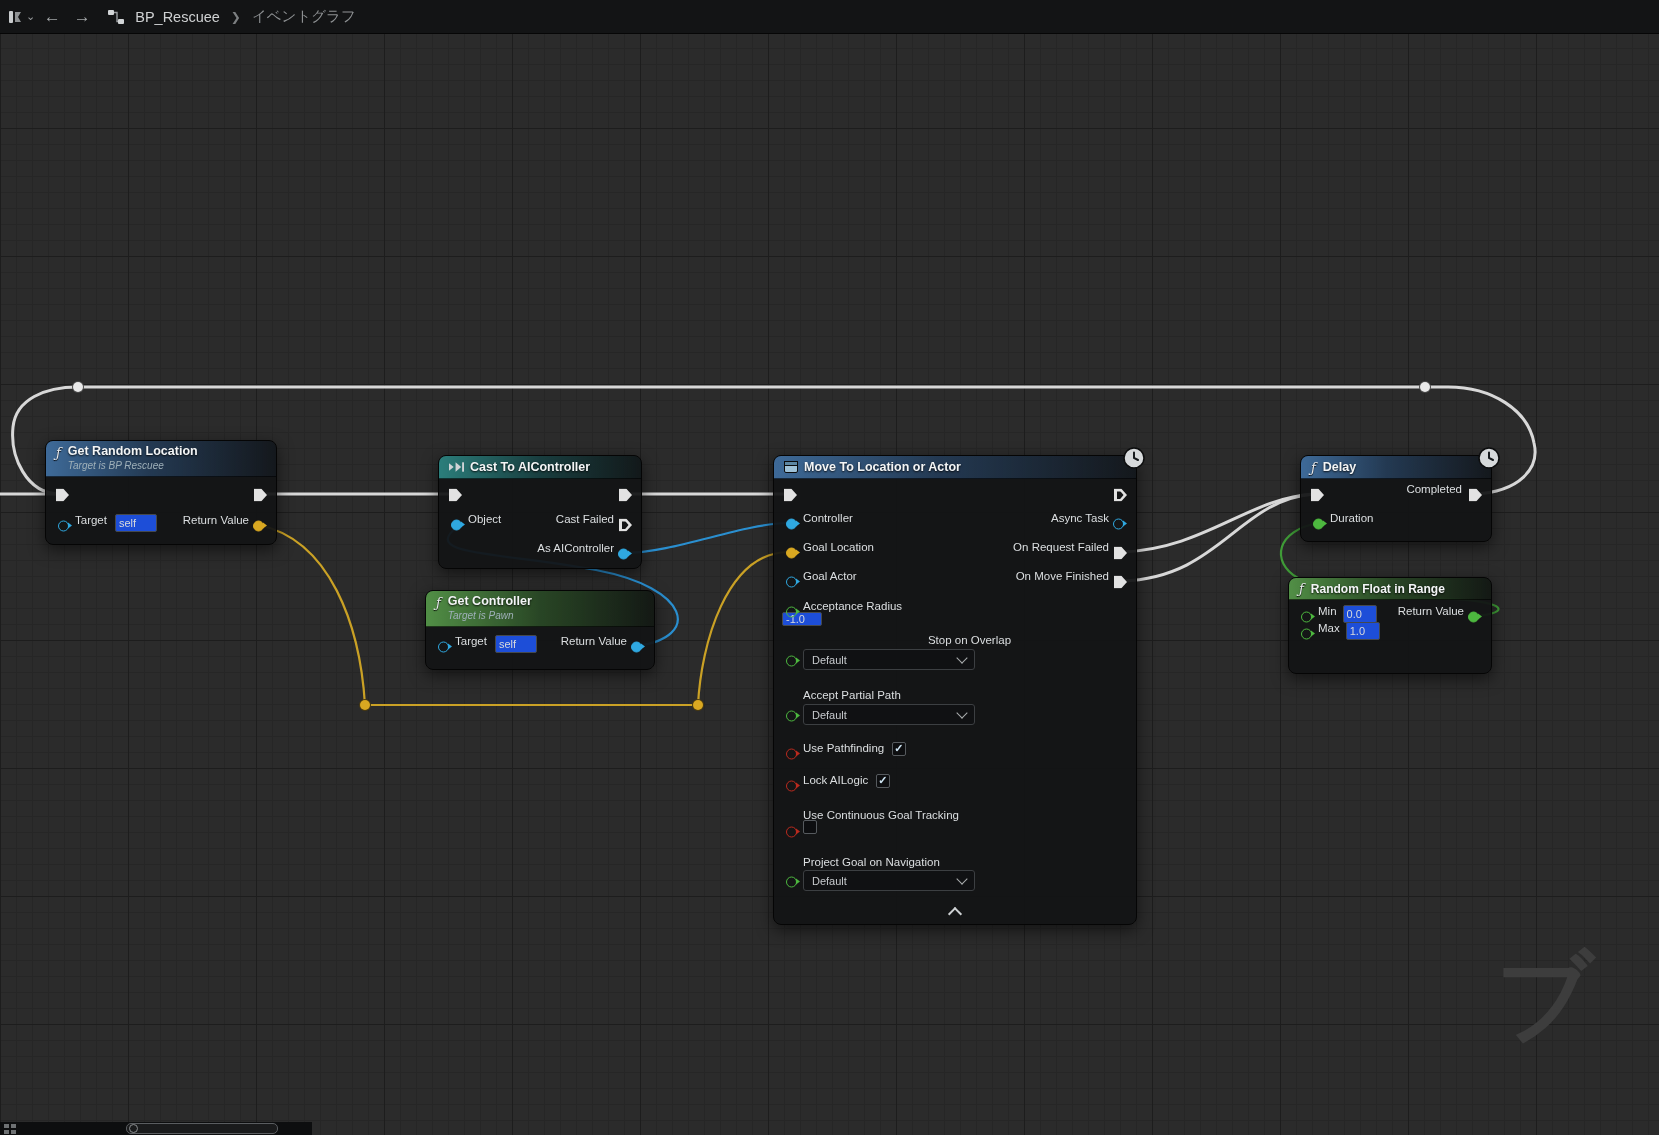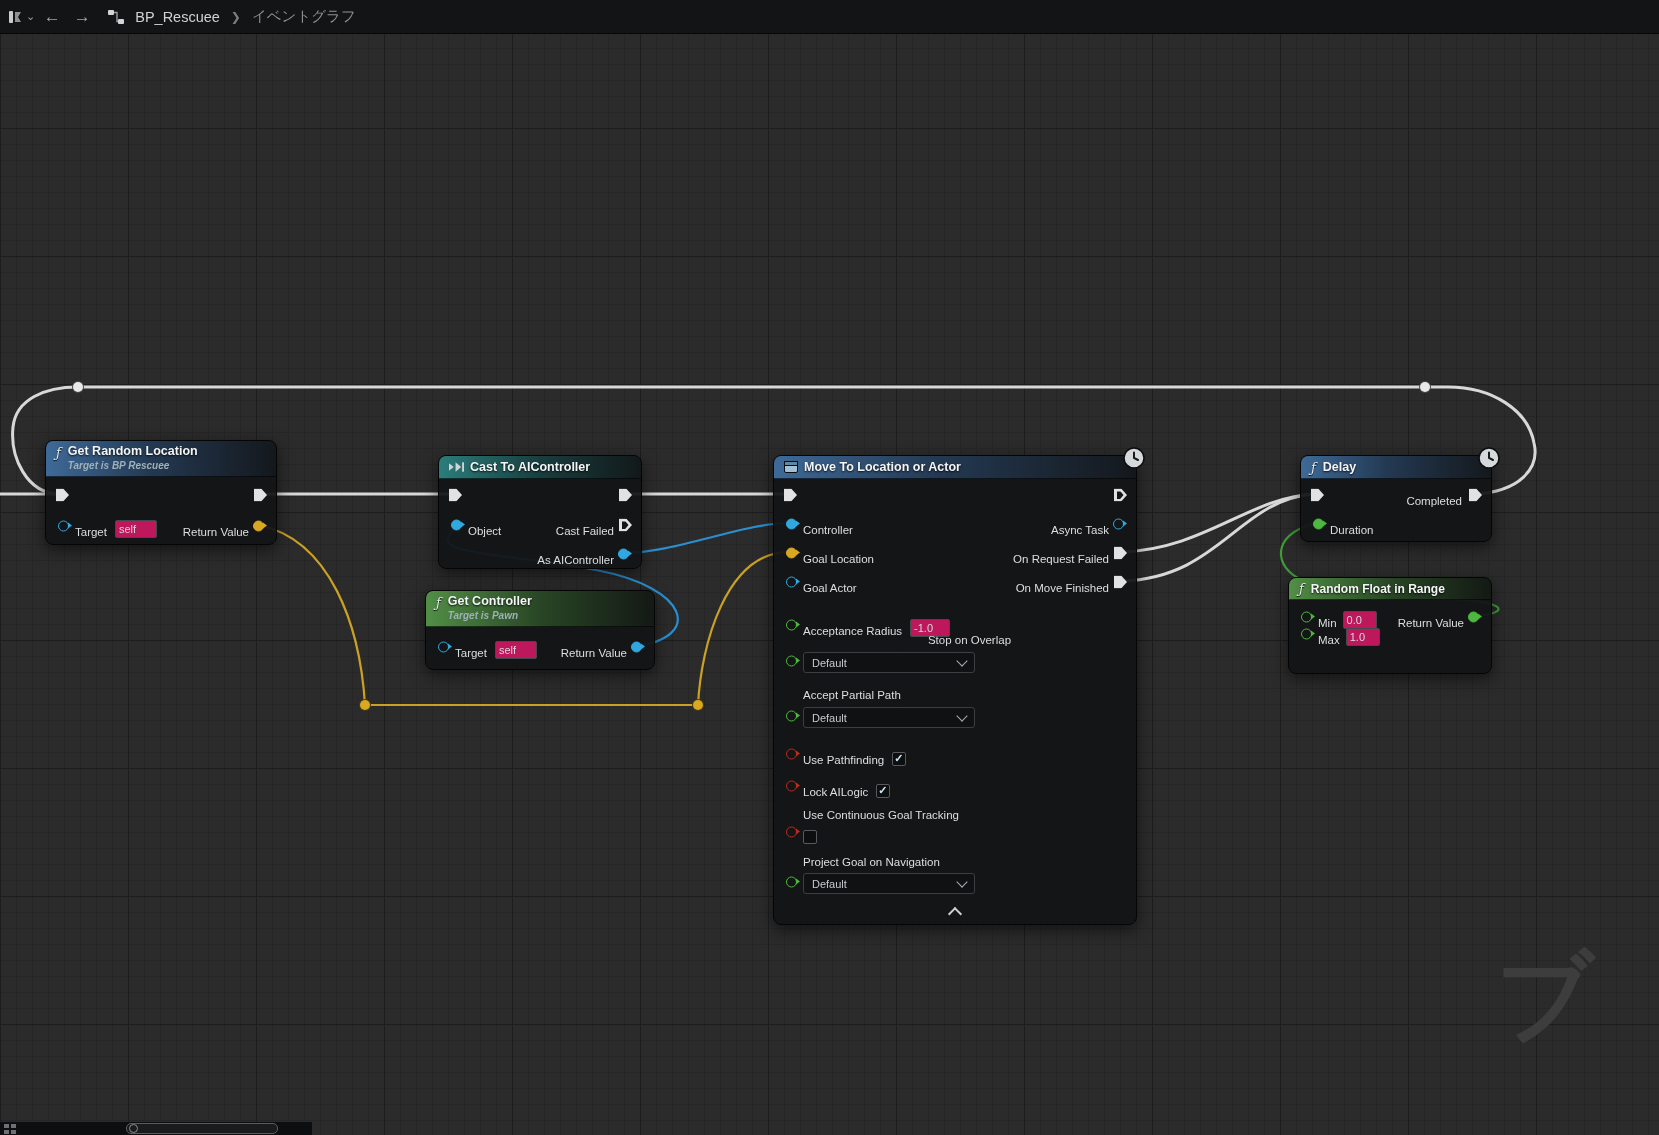--- a/index.html
+++ b/index.html
@@ -27,47 +27,47 @@
     border-radius:8px;box-shadow:0 5px 16px rgba(0,0,0,0.55);z-index:5;}
   .nhdr{position:absolute;left:0;top:0;right:0;border-radius:7px 7px 0 0;display:flex;
     align-items:center;padding:0 10px;box-sizing:border-box;
     border-bottom:1px solid rgba(0,0,0,0.6);}
   .hdr2{align-items:flex-start;padding-top:4px;}
   .hdr-blue{background:linear-gradient(90deg, rgba(64,110,158,0.96) 0%, rgba(40,68,100,0.78) 45%, rgba(22,32,44,0.30) 100%);}
   .hdr-teal{background:linear-gradient(90deg, rgba(44,130,127,0.96) 0%, rgba(27,78,79,0.72) 50%, rgba(15,35,38,0.28) 100%);}
   .hdr-green{background:linear-gradient(90deg, rgba(84,148,72,0.96) 0%, rgba(49,89,43,0.72) 50%, rgba(20,36,18,0.28) 100%);}
   .ntitle{font-size:12.5px;font-weight:bold;color:#f3f5f6;white-space:nowrap;
     text-shadow:0 1px 2px rgba(0,0,0,0.85);}
-  .nsub{font-size:10px;font-style:italic;color:#9fb0b9;margin-top:1px;white-space:nowrap;font-weight:bold;}
+  .nsub{font-size:10px;font-style:italic;color:#9fb0b9;margin-top:1px;white-space:nowrap;}
   .fnico{font-family:"DejaVu Serif",serif;font-style:italic;font-size:13px;color:#e9ebed;
     margin-right:7px;text-shadow:0 1px 1px #000;}
   .hdrtxt{display:flex;flex-direction:column;line-height:13px;}
 
-  .nrow{position:absolute;left:0;right:0;height:24px;display:flex;align-items:flex-end;}
+  .nrow{position:absolute;left:0;right:0;height:24px;display:flex;align-items:flex-start;}
   .lrow{position:absolute;left:0;right:0;height:16px;display:flex;align-items:center;}
   .plab{font-size:11.5px;color:#dcdfe1;white-space:nowrap;}
   .ml{margin-left:29px;} .mr{margin-left:auto;margin-right:27px;}
 
   .pin{position:relative;width:11px;height:11px;border:1.6px solid currentColor;
     border-radius:50%;box-sizing:border-box;}
   .pin.filled{background:currentColor;}
   .pin::after{content:"";position:absolute;left:9px;top:1px;width:0;height:0;
     border-left:4px solid currentColor;border-top:3px solid transparent;border-bottom:3px solid transparent;}
   .c-blue{color:#2fa8e0;} .c-gold{color:#d9a821;} .c-green{color:#4db83f;} .c-red{color:#bb2a1e;}
   .pl{position:absolute;left:12px;top:50%;transform:translateY(-50%);}
   .pr{position:absolute;right:12px;top:50%;transform:translateY(-50%);}
 
   .ep{position:absolute;width:13px;height:13px;top:50%;transform:translateY(-50%);}
   .ep::before{content:"";position:absolute;inset:0;background:#e2e2e2;
     clip-path:polygon(0 0,55% 0,100% 50%,55% 100%,0 100%);}
   .ep.hollow::after{content:"";position:absolute;top:2.5px;left:2.5px;right:3.5px;bottom:2.5px;
     background:#151617;clip-path:polygon(0 0,52% 0,100% 50%,52% 100%,0 100%);}
   .epl{left:10px;} .epr{right:9px;}
 
-  .valbox{background:#be185d;border:1px solid #45494d;border-radius:2px;color:#d8dadc;
+  .valbox{background:#1d4ed8;border:1px solid #45494d;border-radius:2px;color:#d8dadc;
     font-size:11px;height:16px;padding:0 3px;margin-left:8px;font-family:"Liberation Sans",sans-serif;}
   .dd{display:flex;align-items:center;justify-content:space-between;background:#101113;
     border:1px solid #3c3f42;border-radius:3px;height:21px;padding:0 8px;color:#c7cacd;
     font-size:11px;width:172px;box-sizing:border-box;}
   .ddchev{width:7px;height:7px;border-right:1.6px solid #a9acae;border-bottom:1.6px solid #a9acae;
     transform:rotate(45deg);margin-top:-4px;}
   .cb{width:14px;height:14px;background:#0d0e10;border:1px solid #565a5e;border-radius:2px;
     position:relative;margin-left:8px;box-sizing:border-box;}
   .cb.checked::after{content:"✓";position:absolute;left:1px;top:-1px;color:#cfe6f4;
     font-size:11px;font-weight:bold;}
@@ -210,21 +210,21 @@
         <span class="plab ml">Goal Location</span>
         <span class="plab mr">On Request Failed</span>
         <span class="ep epr"></span>
       </div>
       <div class="nrow" style="top:114px;">
         <span class="pin c-blue pl"></span>
         <span class="plab ml">Goal Actor</span>
         <span class="plab mr">On Move Finished</span>
         <span class="ep epr"></span>
       </div>
-      <div class="nrow" style="top:157px;">
+      <div class="nrow" style="top:144px;flex-direction:column;">
         <span class="pin c-green pl"></span>
         <span class="plab ml">Acceptance Radius</span>
         <input class="valbox" style="width: 32px;" value="-1.0">
       </div>
       <div class="lrow" style="top:176px;justify-content:center;">
         <span class="plab ml">Stop on Overlap</span>
       </div>
       <div class="nrow" style="top:193px;">
         <span class="pin c-green pl"></span>
         <div class="dd ml">

